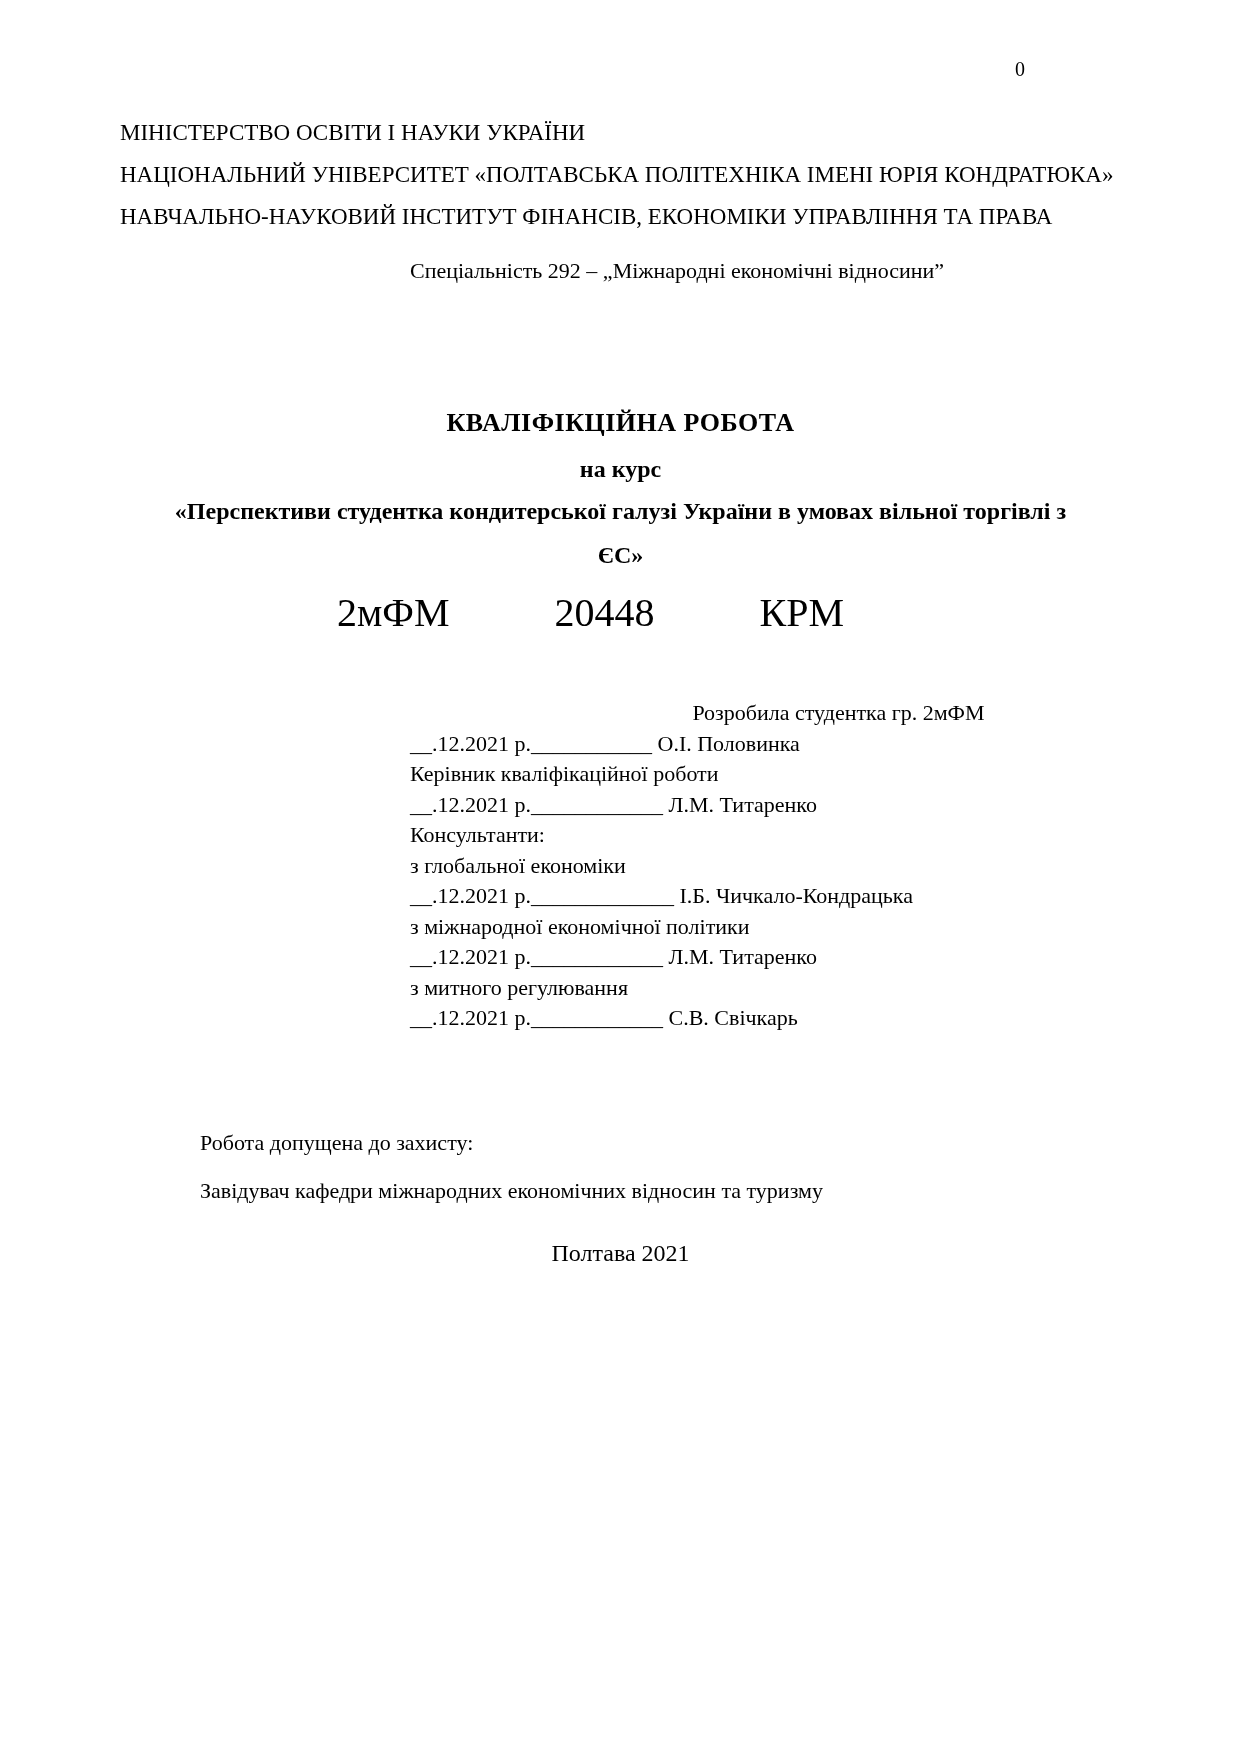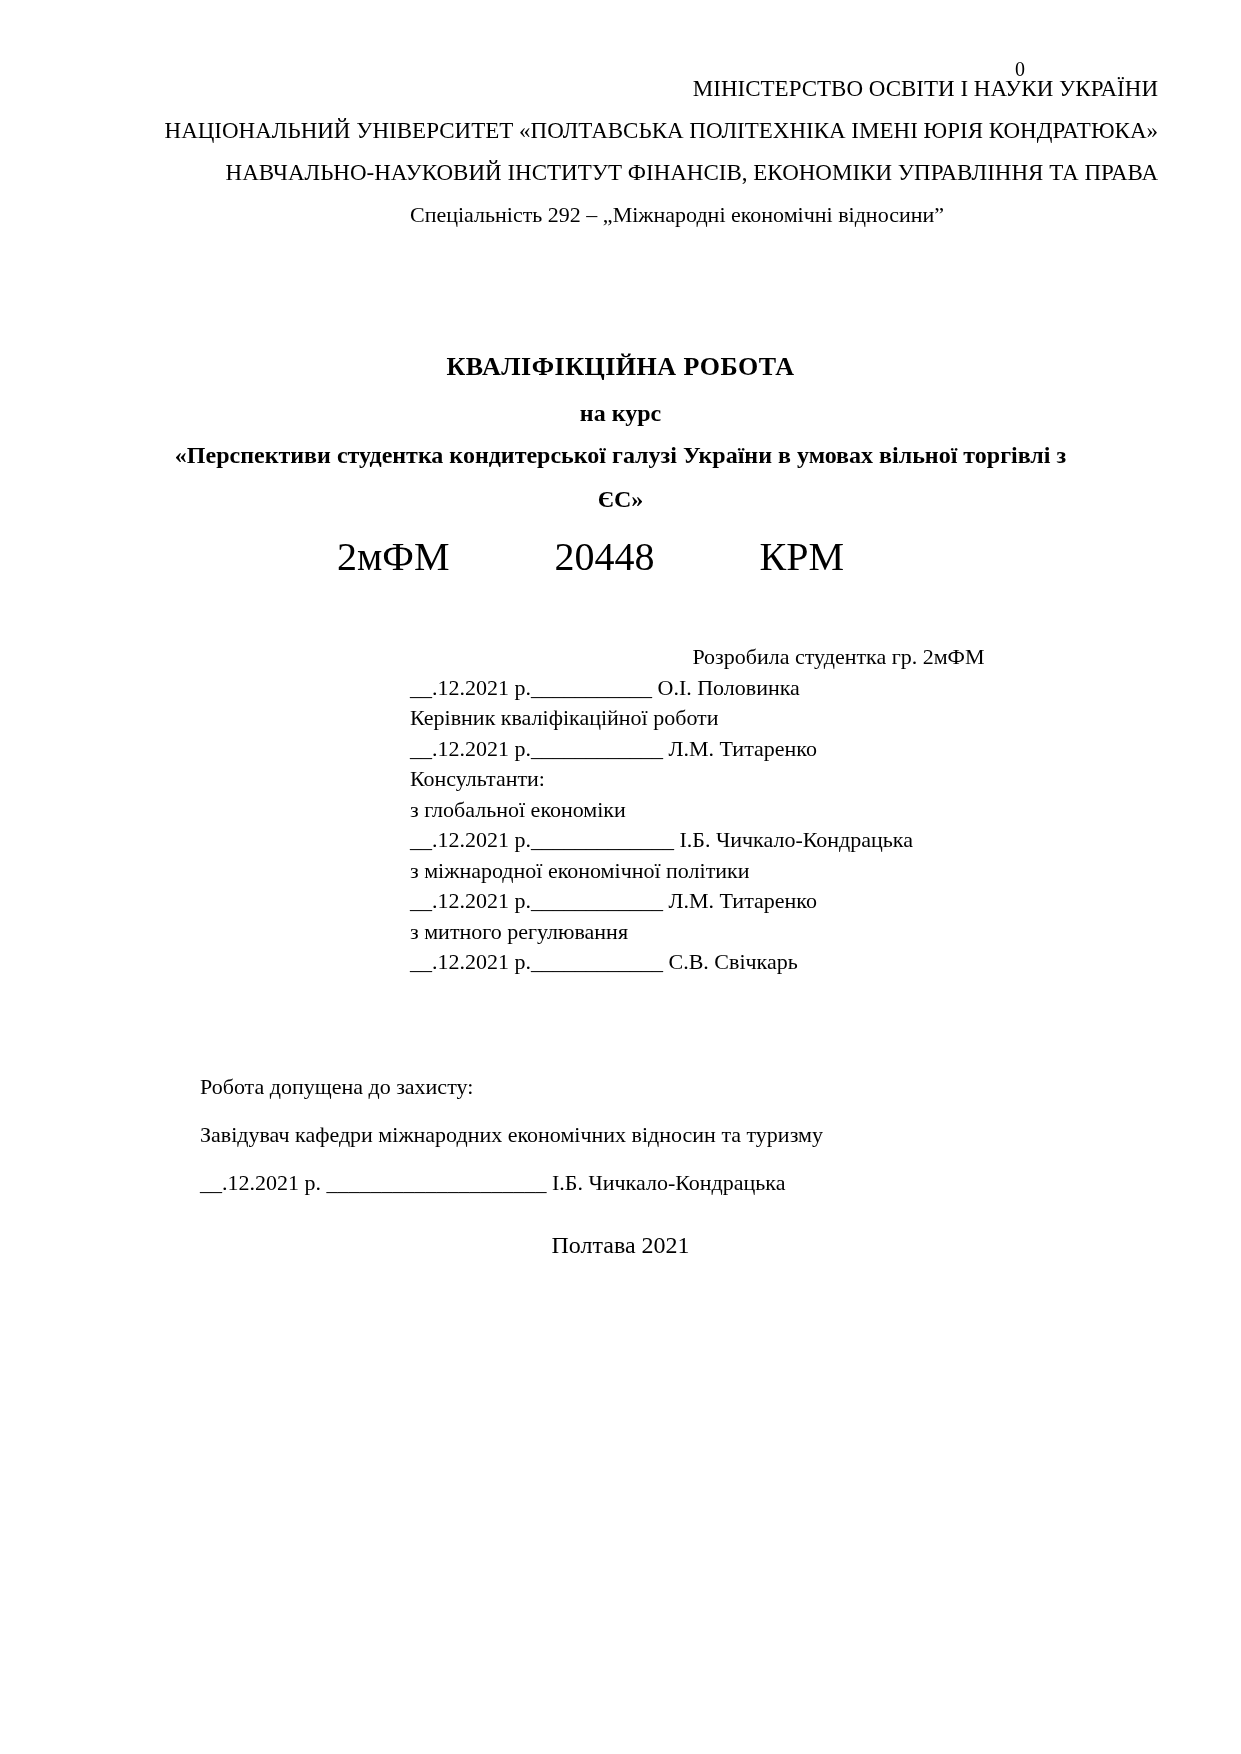--- a/index.html
+++ b/index.html
@@ -17,29 +17,29 @@
     font-family: "Liberation Serif", "DejaVu Serif", serif;
     overflow: hidden;
   }
   .pagenum {
     position: absolute;
     top: 58px;
     left: 1015px;
     font-size: 20px;
   }
   .header-block {
-    margin: 0 83px;
-    padding-top: 68px;
-    text-align: right;
+    margin: 0 120px;
+    padding-top: 112px;
+    text-align: left;
     font-size: 23px;
     line-height: 42px;
   }
   .spec-block {
     margin-left: 410px;
-    margin-top: 2px;
+    margin-top: 14px;
     font-size: 22px;
     line-height: 38px;
     text-align: left;
   }
   .title-block {
     margin-top: 118px;
     text-align: center;
   }
   .work-type {
     font-size: 26px;
@@ -131,18 +131,17 @@
     <div>__.12.2021 р._____________ І.Б. Чичкало-Кондрацька</div>
     <div>з міжнародної економічної політики</div>
     <div>__.12.2021 р.____________ Л.М. Титаренко</div>
     <div>з митного регулювання</div>
     <div>__.12.2021 р.____________ С.В. Свічкарь</div>
   </div>
 
   <div class="admission-block">
     <div class="adm-line">Робота допущена до захисту:</div>
     <div class="adm-line">Завідувач кафедри міжнародних економічних відносин та туризму</div>
-    <div class="adm-line">__.12.2021 р. ____________________ І.Б. Чичкало-Кондрацька</div>
   </div>
 
   <div class="city-year">Полтава 2021</div>
 
 </div>
 
 </body></html>

